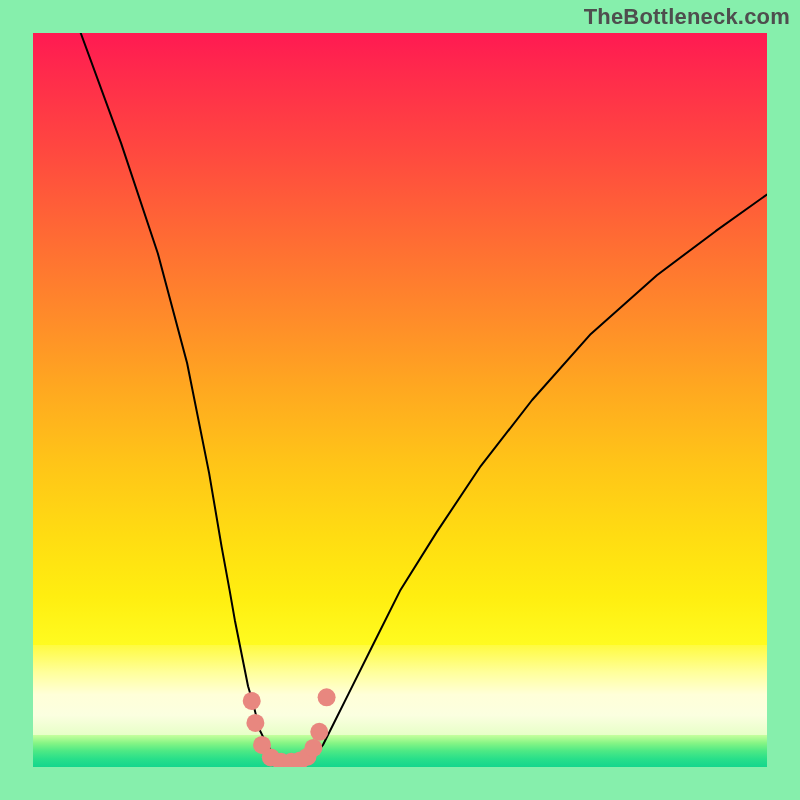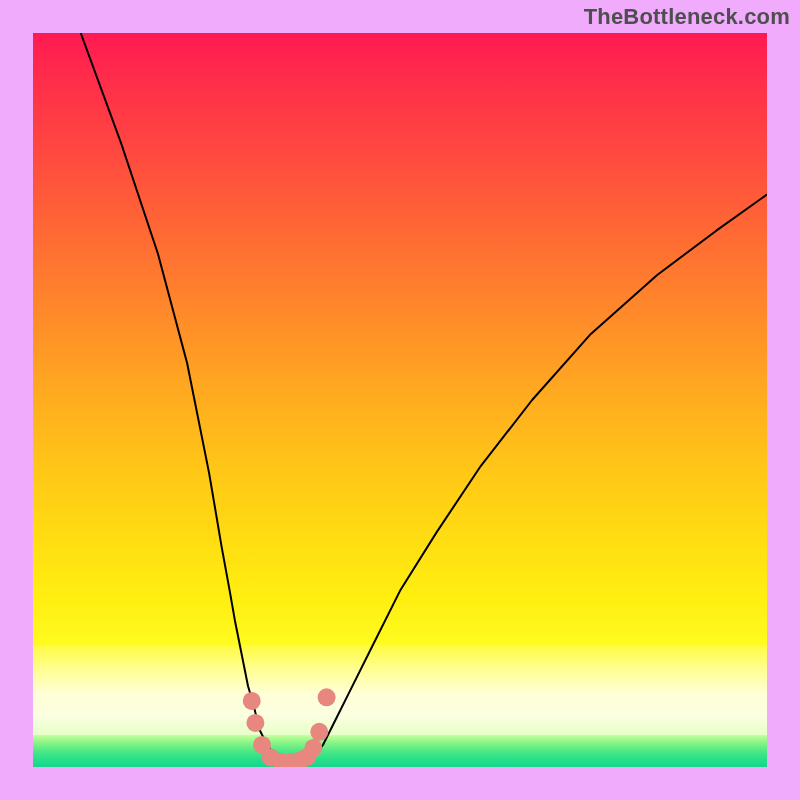--- a/index.html
+++ b/index.html
@@ -8,21 +8,21 @@
     width: 800px;
     height: 800px;
     overflow: hidden;
     background: #000;
     font-family: Arial, Helvetica, sans-serif;
   }
   .frame {
     position: relative;
     width: 800px;
     height: 800px;
-    background: #f0abfc;
+    background: #86efac;
   }
   .watermark {
     position: absolute;
     top: 4px;
     right: 10px;
     color: #4e4e4e;
     font-size: 22px;
     font-weight: 600;
     letter-spacing: 0.2px;
     z-index: 50;

